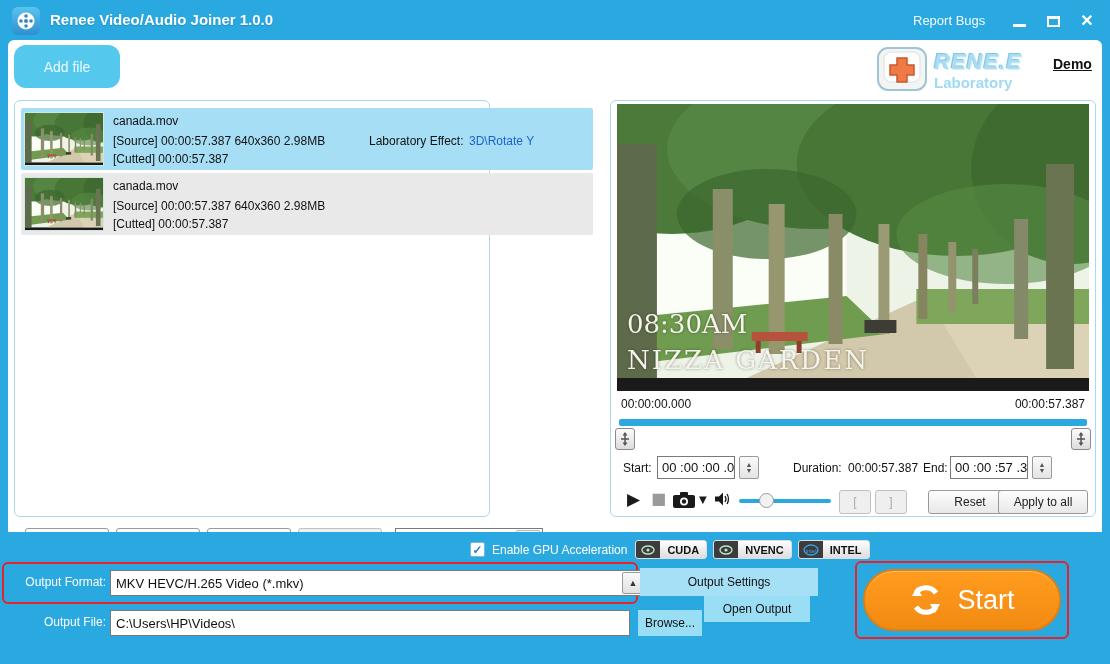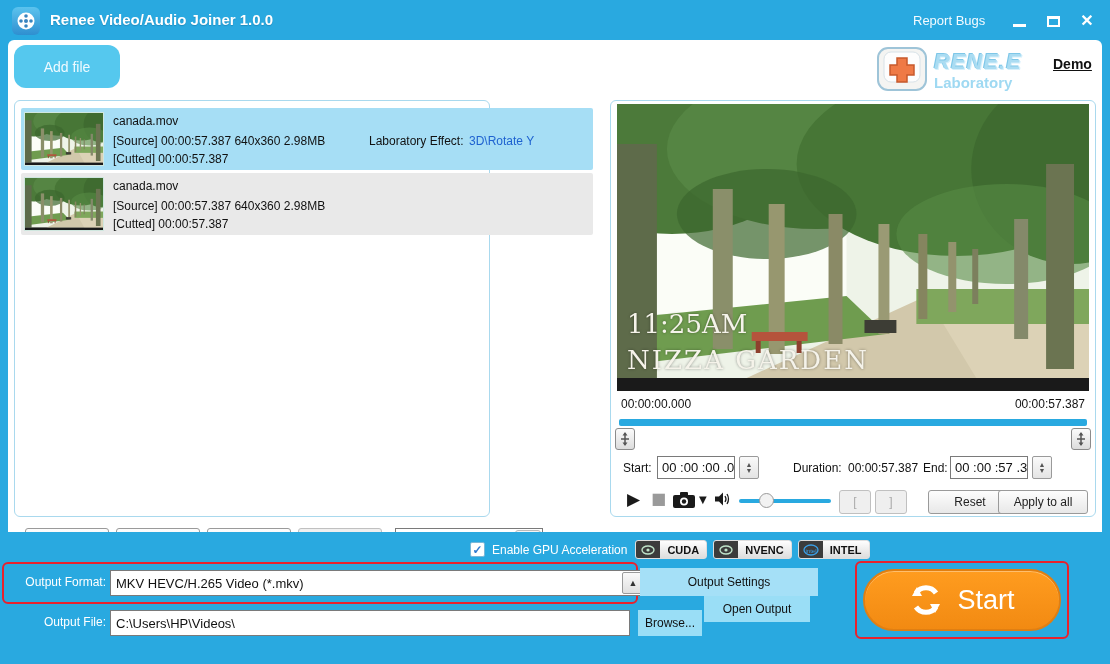--- a/index.html
+++ b/index.html
@@ -232,21 +232,21 @@
       </div>
     </div>
   </div>
 
   <div class="abs right-panel">
 
     <div class="abs video">
       <svg width="472" height="287" preserveAspectRatio="none">
           <use href="#scene" width="472" height="287"></use>
         </svg>
-      <div class="abs overlay-time">11:25AM</div>
+      <div class="abs overlay-time">08:30AM</div>
       <div class="abs overlay-title">NIZZA GARDEN</div>
     </div>
 
     <div class="abs time-left">00:00:00.000</div>
     <div class="abs time-right">00:00:57.387</div>
     <div class="abs seekbar"></div>
     <div class="abs handle" style="left:4px;">
       <svg width="10" height="14" viewBox="0 0 10 14">
         <line x1="5" y1="1" x2="5" y2="13" stroke="#555" stroke-width="1.5"></line>
         <line x1="1" y1="7" x2="9" y2="7" stroke="#555" stroke-width="1.5"></line>

